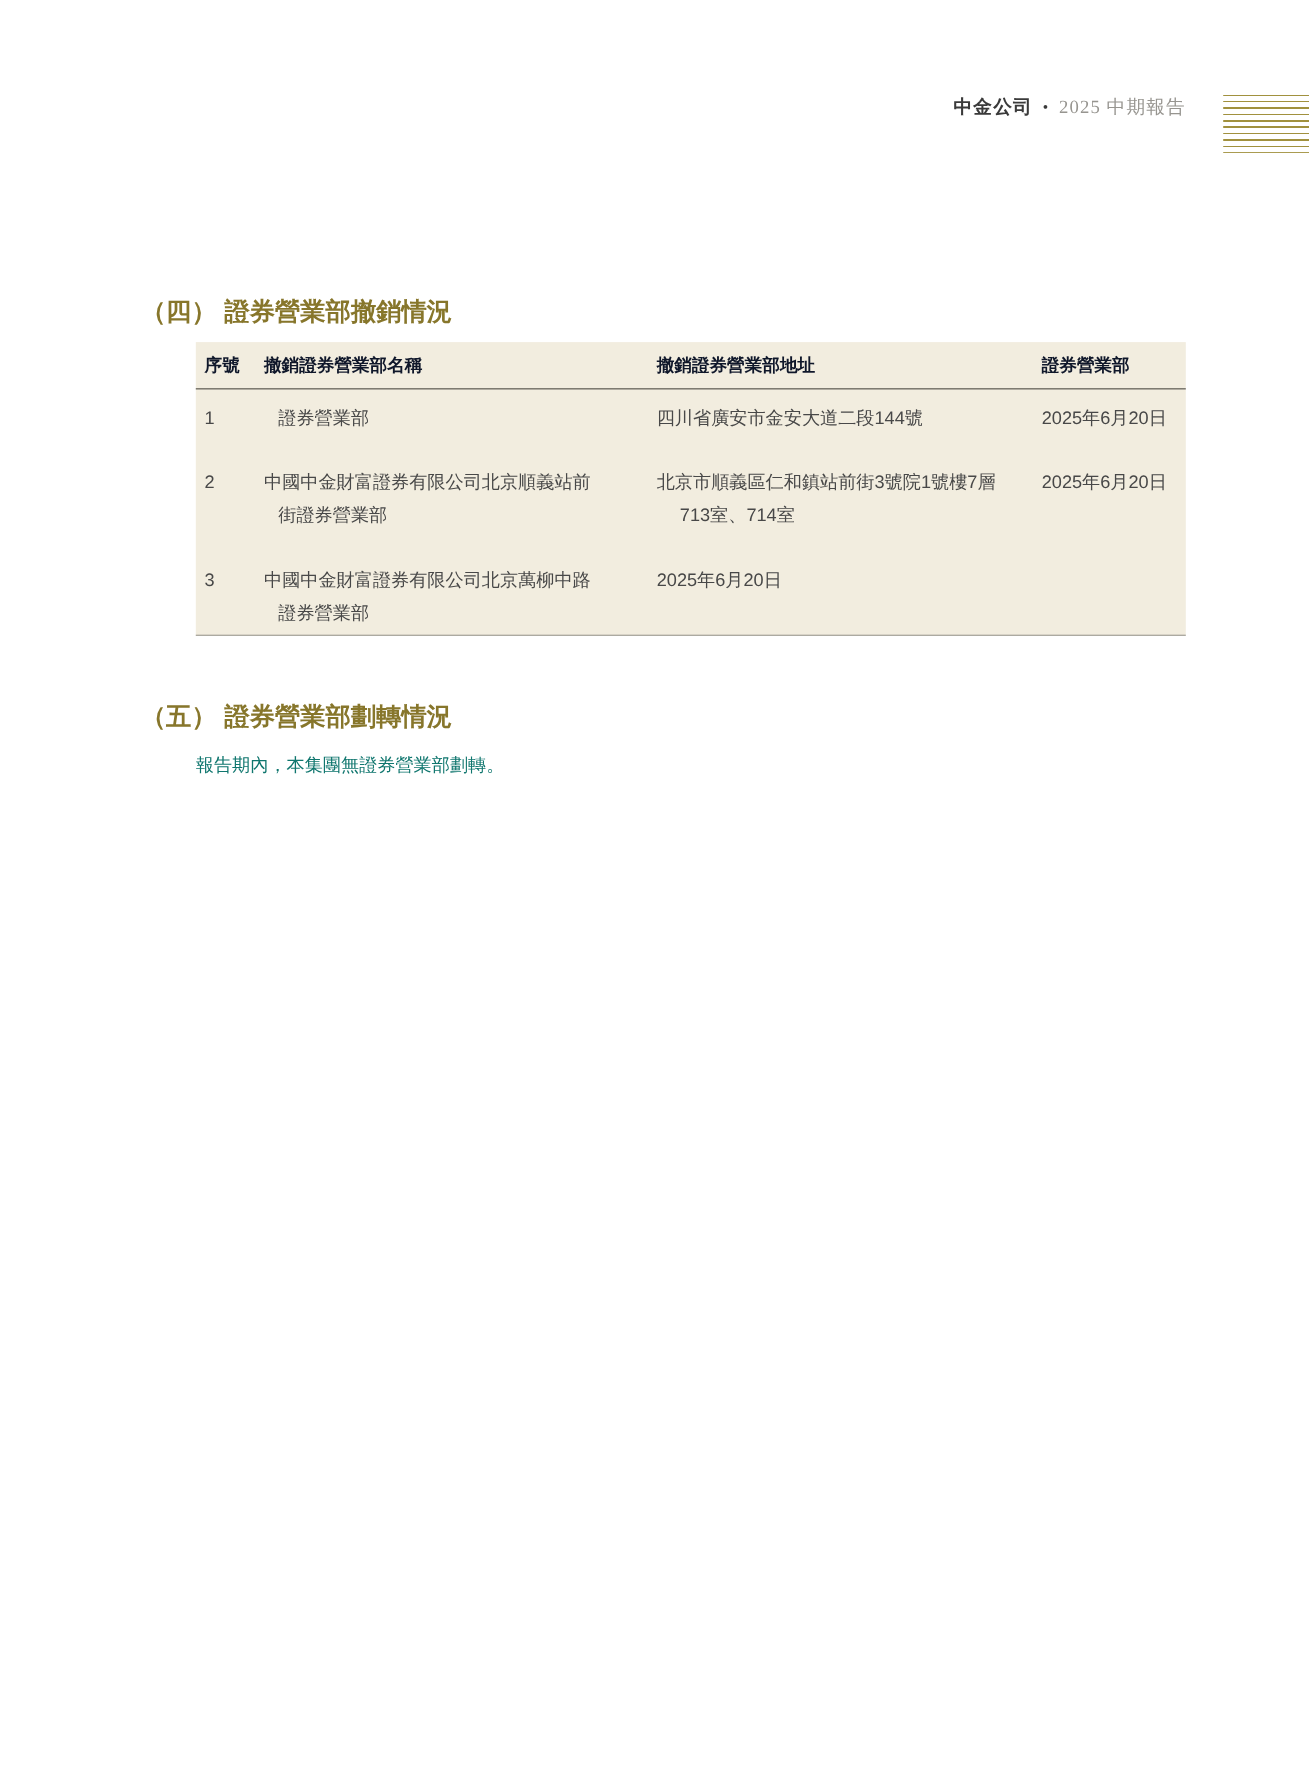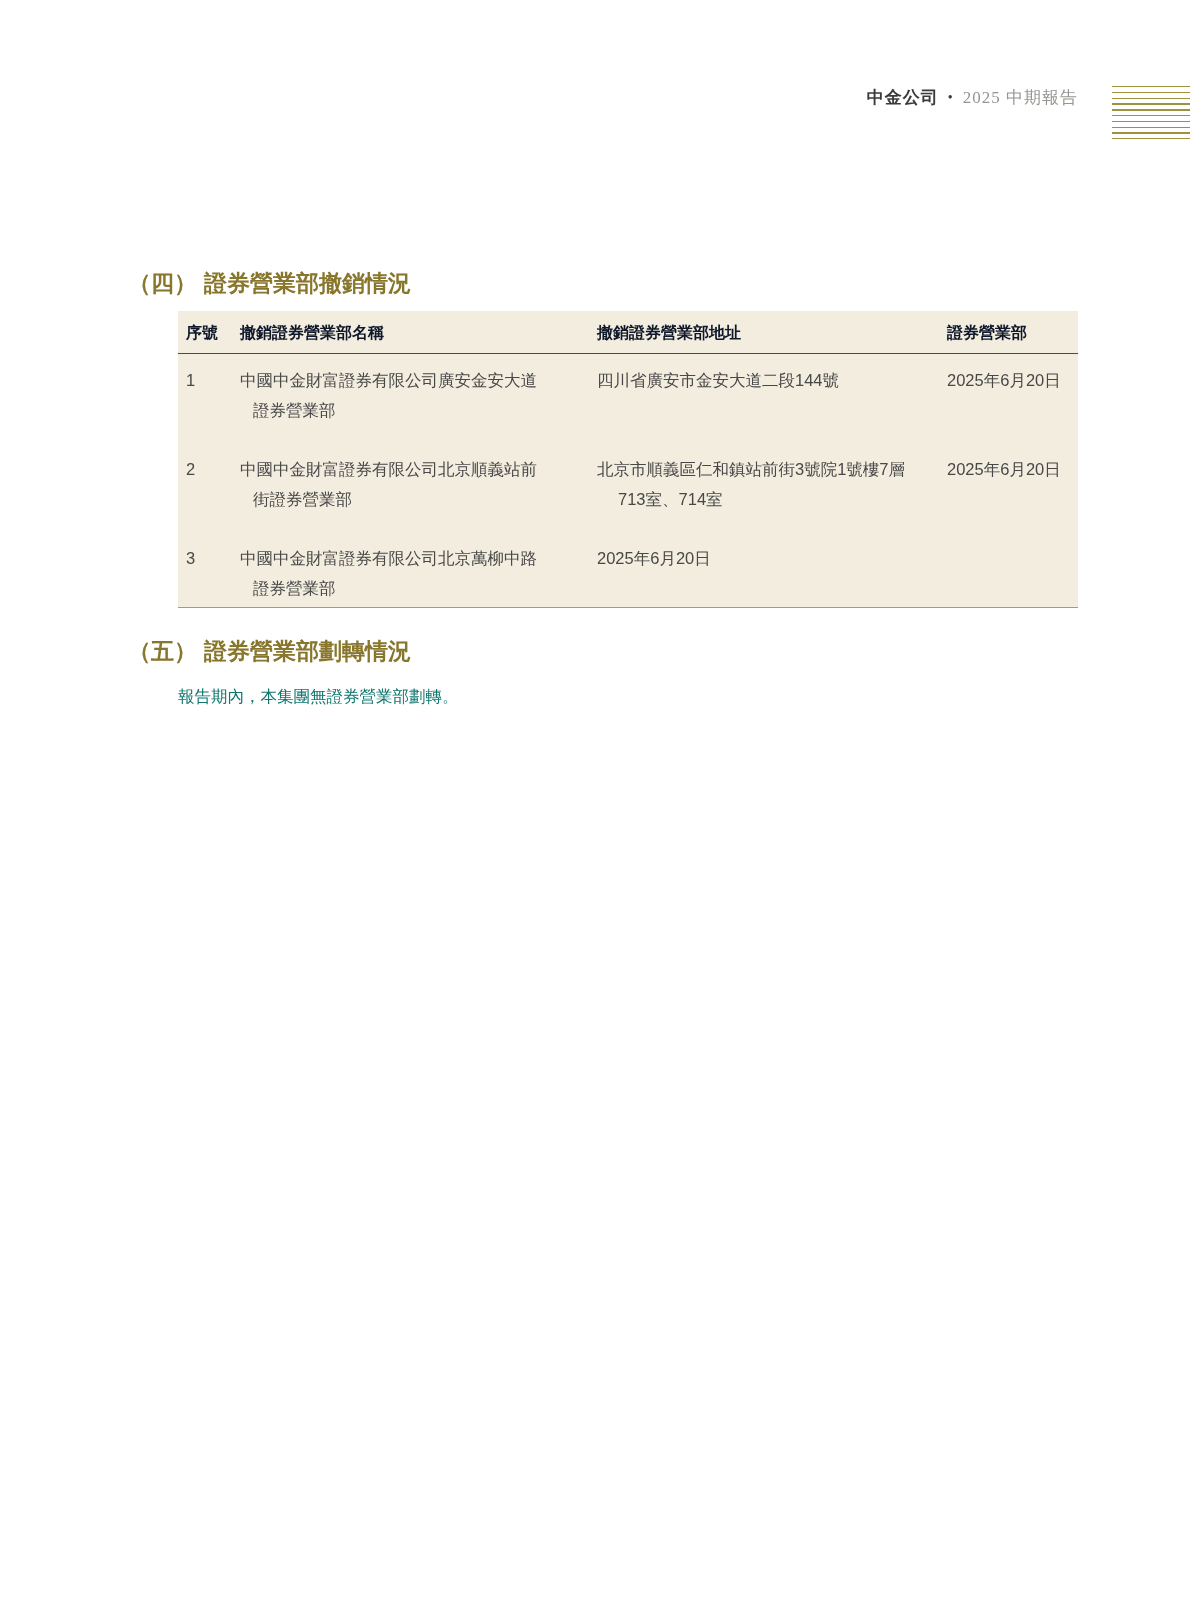--- a/index.html
+++ b/index.html
@@ -127,21 +127,20 @@
       <div class="col-name">撤銷證券營業部名稱</div>
       <div class="col-addr">撤銷證券營業部地址</div>
       <div class="col-date">證券營業部</div>
     </div>
 
     <div class="t-body t-footer-rule">
 
       <div class="t-row">
         <div class="col-num">1</div>
         <div class="col-name">
-          <div>中國中金財富證券有限公司廣安金安大道</div>
           <div class="indent-name">證券營業部</div>
         </div>
         <div class="col-addr">
           <div>四川省廣安市金安大道二段144號</div>
           <div class="indent-addr"></div>
         </div>
         <div class="col-date">2025年6月20日</div>
       </div>
 
       <div class="t-row">

